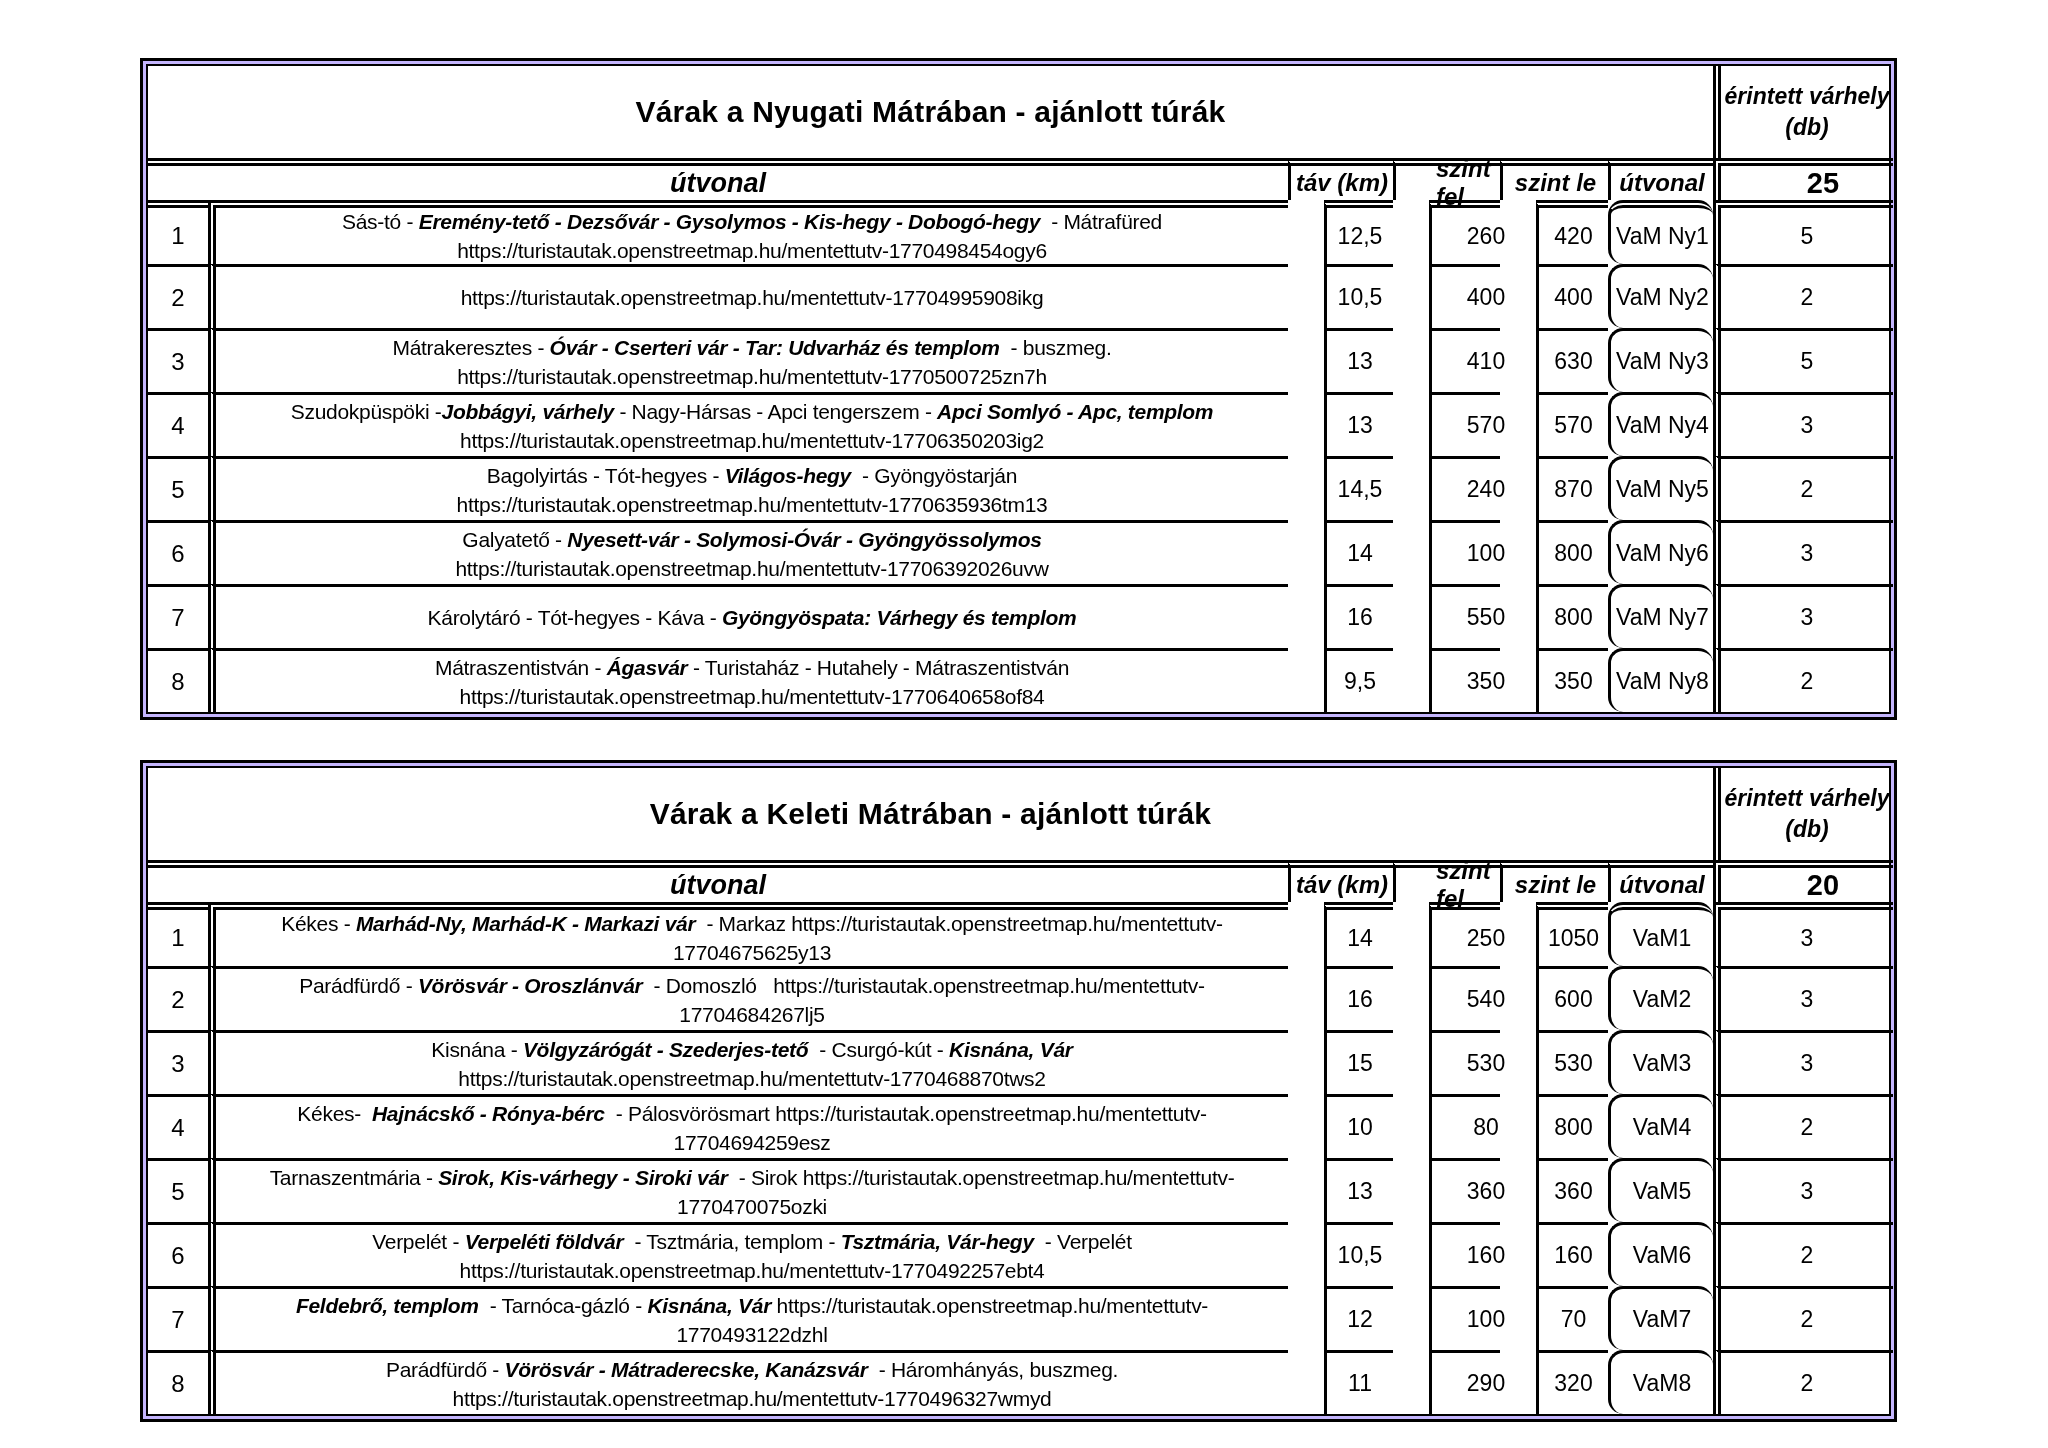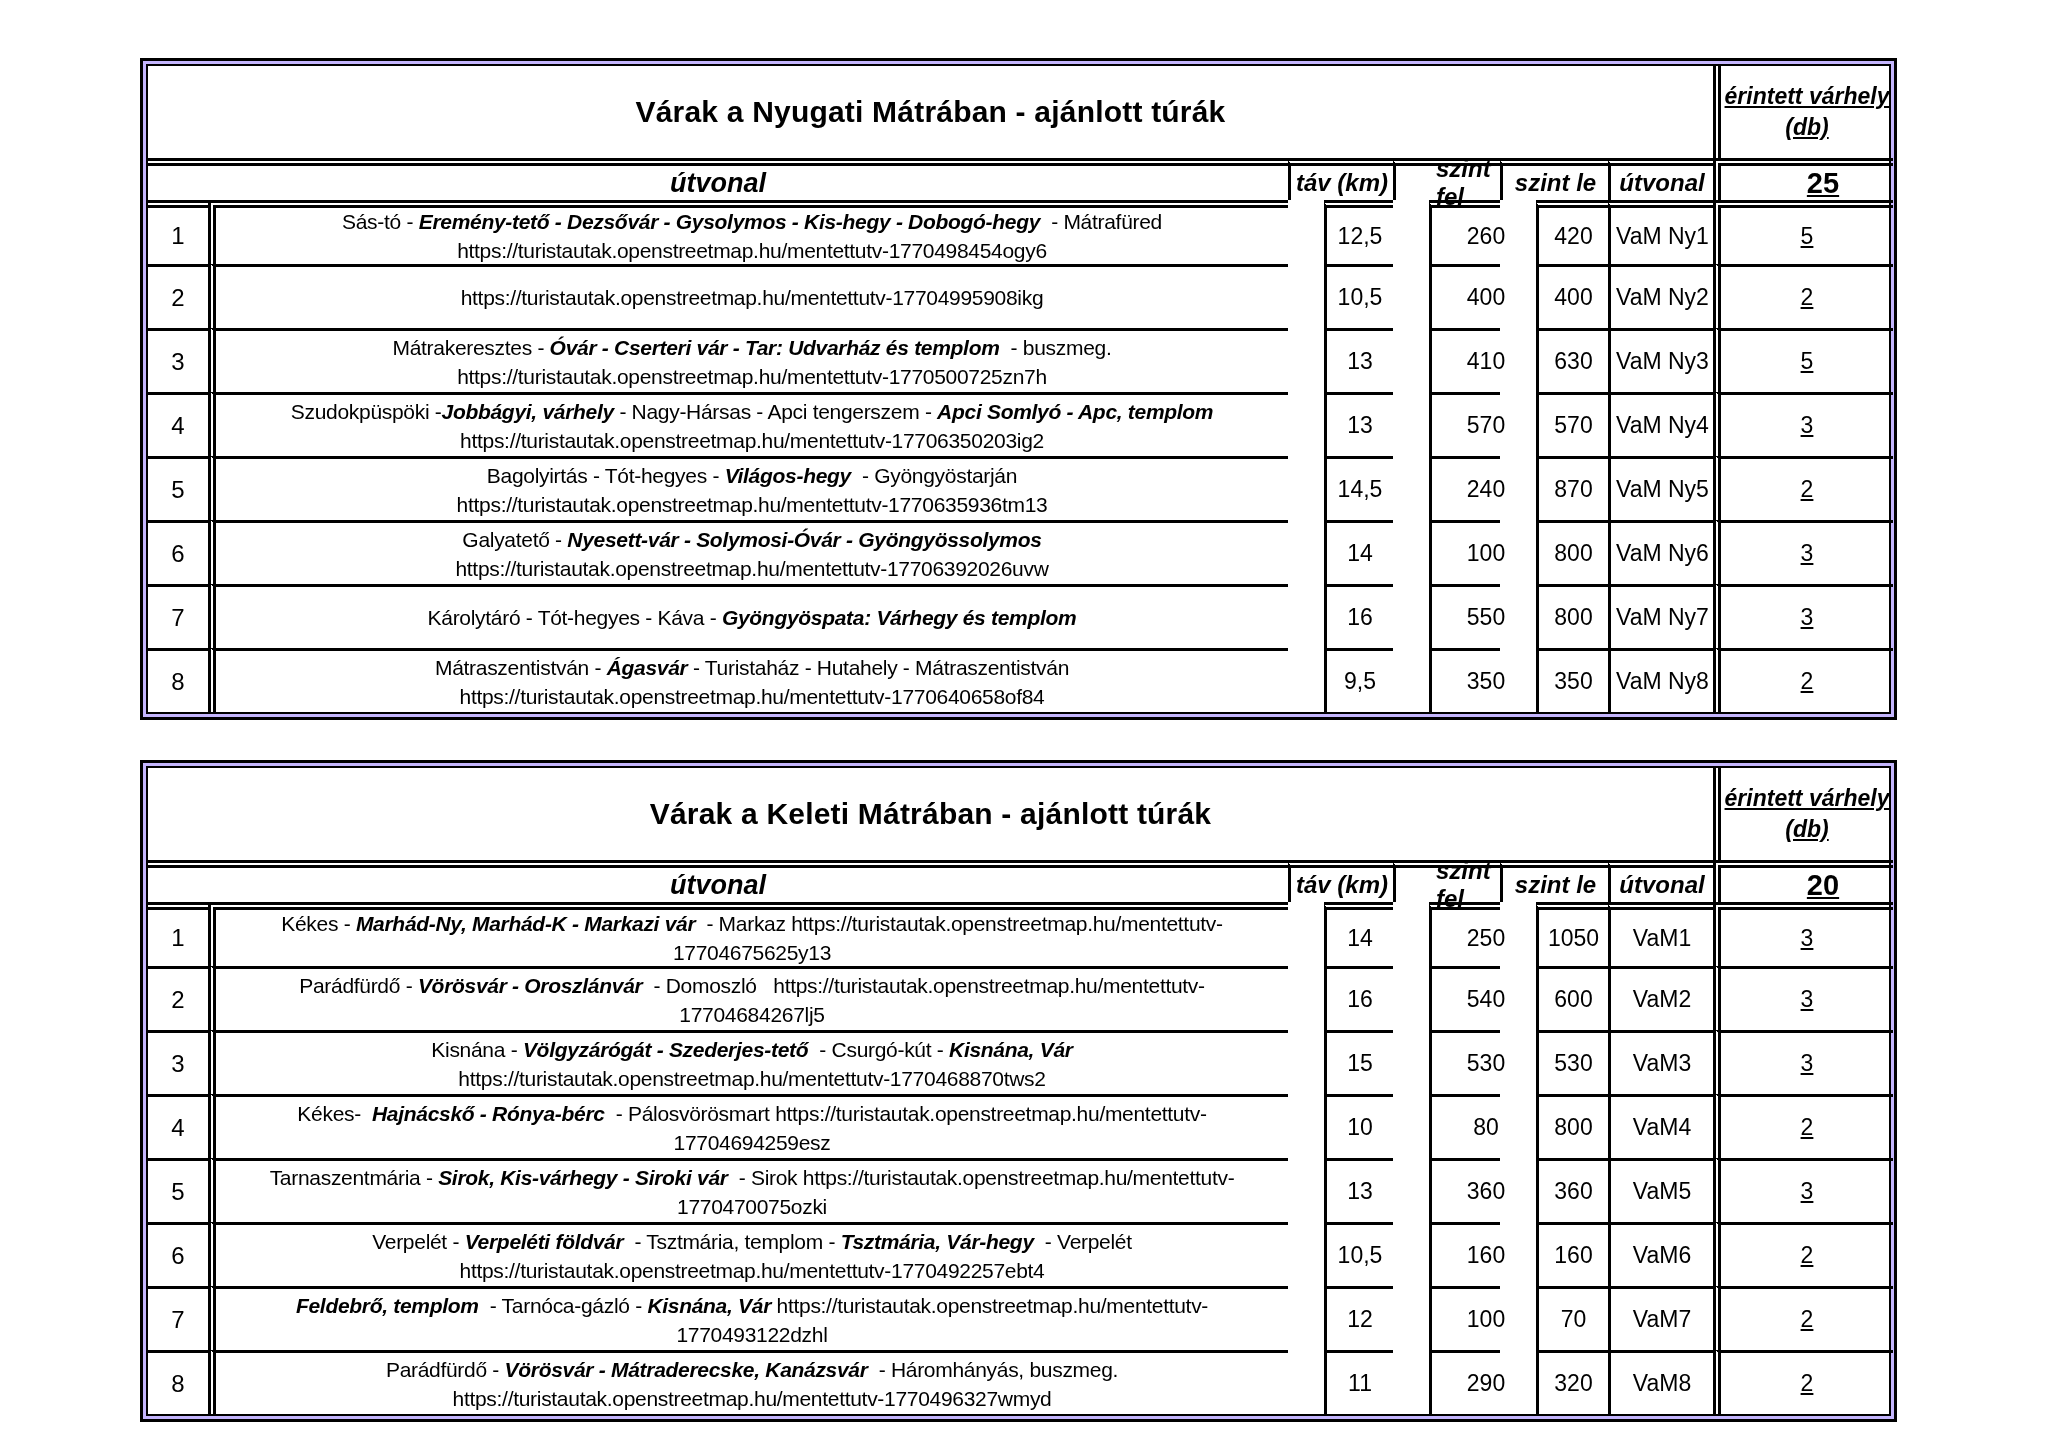--- a/index.html
+++ b/index.html
@@ -36,42 +36,42 @@
   .vdbl { border-left: 8px double #000; }
   .vthin { border-left: 3px solid #000; }
 
   
   .hdbl { border-top: 8px double #000; }
   .hthin { border-top: 3px solid #000; }
 
   
   .gc1 { grid-column: 1; } .gc2 { grid-column: 2; } .gc3 { grid-column: 3; }
   .gc4 { grid-column: 4; padding-left: 40px; } .gc5 { grid-column: 5; } .gc6 { grid-column: 6; }
-  .gc7 { grid-column: 7; text-decoration: underline; }
+  .gc7 { grid-column: 7; }
   .span-title { grid-column: 1 / 7; }
   .span-routeh { grid-column: 1 / 3; }
 
   .title-cell { font-size: 30px; font-weight: bold; letter-spacing: 0.2px; }
   .corner-cell {
     flex-direction: column; font-size: 23px; font-weight: bold; font-style: italic;
     line-height: 31px;
   }
   .route-header { font-size: 27px; font-weight: bold; font-style: italic; }
   .col-header { font-size: 24px; font-weight: bold; font-style: italic; }
   .total-cell { font-size: 29px; font-weight: bold; padding-left: 32px; }
 
   .num-cell { font-size: 24px; }
   .route-cell { flex-direction: column; justify-content: center; padding: 16px 4px; }
   .route-line {
     white-space: pre; font-size: 21px; line-height: 29px; letter-spacing: -0.3px;
     text-align: center;
   }
   .seg-bold { font-weight: bold; font-style: italic; }
   .metric-cell { font-size: 23px; margin-left: 36px; }
-  .code-cell { font-size: 23px; }
+  .code-cell { font-size: 23px; border-radius: 15px; }
   .code-left { justify-content: flex-start; padding-left: 5px; }
   .count-cell { font-size: 23px; }
 </style>
 </head>
 <body>
 
 <div class="page">
 
   <section class="table-frame" id="table-frame-0">
     <div class="tgrid">

